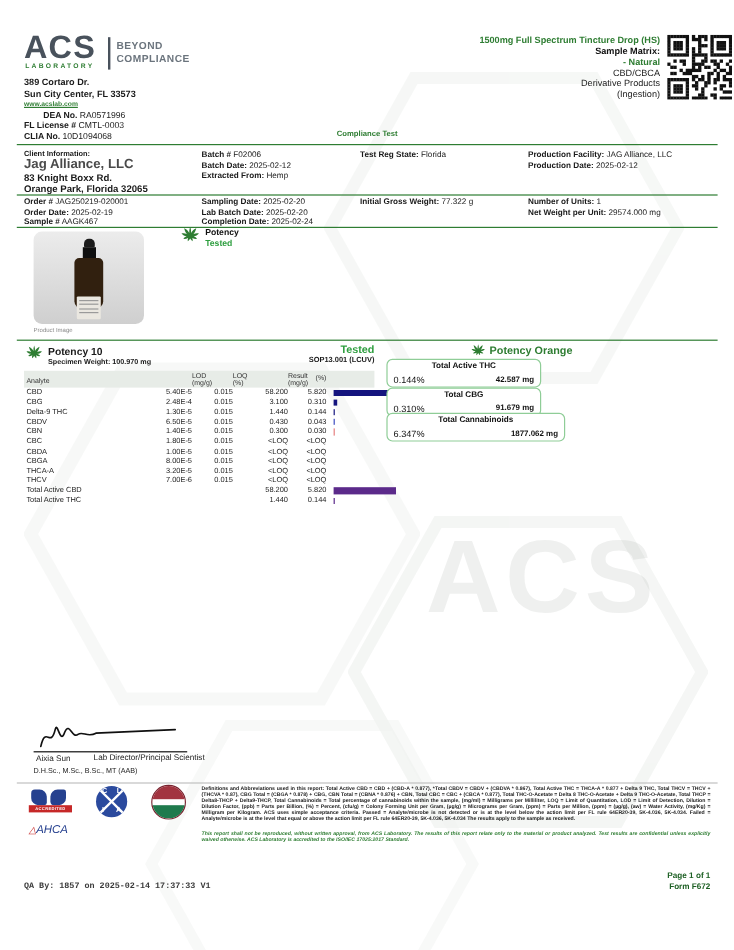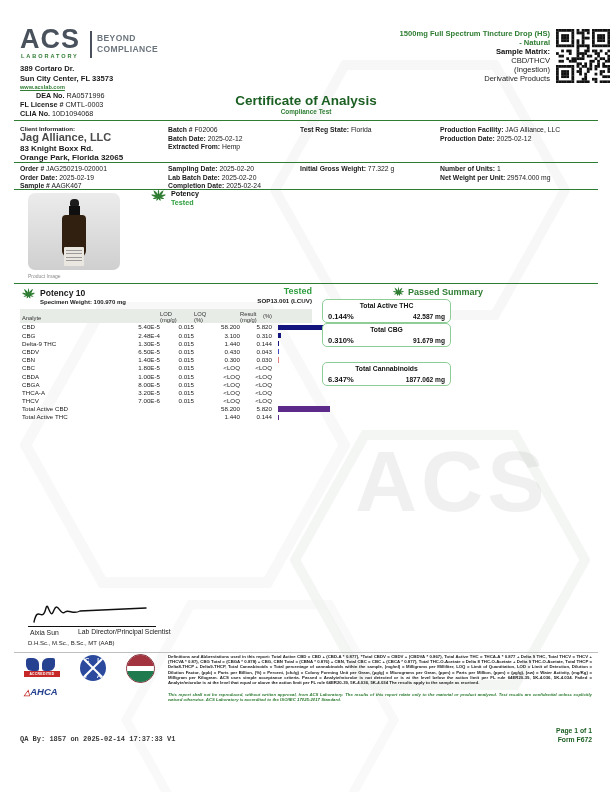--- a/index.html
+++ b/index.html
@@ -94,27 +94,27 @@
   .pc.result{left:176px;width:44px;text-align:right;}
   .pc.pct{left:222px;width:30px;text-align:right;}
   .pc.barwrap{left:258px;width:52px;height:8px;}
   .bar{position:absolute;left:0;top:1.2px;height:5.2px;display:inline-block;}
 
   
   [data-name="summary-leaf-icon"]{left:392px;top:286px;}
   [data-name="summary-title"]{left:408px;top:287px;font-size:9px;font-weight:bold;color:#2e7d32;}
   .sbox{position:absolute;height:22px;background:#fff;border:1px solid #8fcd97;border-radius:5px;}
   .sbox .sl{position:absolute;left:0;top:1.5px;width:100%;text-align:center;font-size:6.8px;font-weight:bold;color:#111;}
-  .sbox .sp{position:absolute;left:5px;bottom:1.5px;font-size:7.6px;font-weight:bold;color:#111;}
+  .sbox .sp{position:absolute;left:5px;bottom:1.5px;font-size:7.6px;font-weight:normal;color:#111;}
   .sbox .sm{position:absolute;right:5px;bottom:2.5px;font-size:6.6px;font-weight:bold;color:#111;}
   [data-name="summary-box-thc"]{left:322px;top:299px;width:127px;}
   [data-name="summary-box-cbd"]{left:453px;top:299px;width:128px;}
   [data-name="summary-box-cbg"]{left:322px;top:323px;width:127px;}
   [data-name="summary-box-cbn"]{left:453px;top:323px;width:128px;}
-  [data-name="summary-box-cannabinoids"]{left:322px;top:362px;width:127px;}
+  [data-name="summary-box-cannabinoids"]{left:322px;top:344px;width:127px;padding-left:20px;}
 
   
   [data-name="signature-image"]{left:28px;top:598px;}
   [data-name="signature-line"]{left:28px;top:626px;width:128px;border-top:1.2px solid #111;}
   [data-name="signer-name"]{left:30px;top:629px;font-size:6.8px;color:#222;}
   [data-name="signer-role"]{left:78px;top:628px;font-size:6.8px;color:#222;}
   [data-name="signer-credentials"]{left:28px;top:640px;font-size:6px;color:#222;}
   [data-name="divider-footer"]{left:14px;top:652px;width:584px;border-top:1px solid #c0c0c0;}
 
   [data-name="a2la-accredited-logo"]{left:24px;top:658px;width:36px;height:22px;}
@@ -123,21 +123,21 @@
   .a2la-ribbon{position:absolute;left:0;top:13px;width:36px;height:6px;background:#c62828;color:#fff;
       font-size:3.4px;font-weight:bold;text-align:center;line-height:6px;letter-spacing:.3px;}
   [data-name="clia-logo"]{left:80px;top:655px;width:26px;height:26px;border-radius:50%;background:#2b4a9e;overflow:hidden;}
   .clia-x1{position:absolute;left:12px;top:-3px;width:2px;height:32px;background:#fff;transform:rotate(45deg);}
   .clia-x2{position:absolute;left:12px;top:-3px;width:2px;height:32px;background:#fff;transform:rotate(-45deg);}
   .clia-l{position:absolute;color:#fff;font-size:6px;font-weight:bold;}
   [data-name="hemp-authority-logo"]{left:126px;top:654px;width:27px;height:27px;border-radius:50%;overflow:hidden;border:1px solid #7a2430;}
   .hemp-top{position:absolute;left:0;top:0;width:100%;height:50%;background:#a23440;}
   .hemp-bot{position:absolute;left:0;top:50%;width:100%;height:50%;background:#1f7a4d;}
   .hemp-band{position:absolute;left:0;top:11px;width:100%;height:5px;background:#fff;}
-  [data-name="ahca-logo"]{left:24px;top:686px;font-size:9.5px;font-weight:bold;font-style:italic;color:#26418f;}
+  [data-name="ahca-logo"]{left:24px;top:686px;font-size:9.5px;font-weight:normal;font-style:italic;color:#26418f;}
   .ahca-mark{color:#c62828;font-size:8px;}
 
   [data-name="definitions-text"]{left:168px;top:654px;width:848px;transform:scale(.5);transform-origin:0 0;
       font-size:8.6px;line-height:10.2px;font-weight:bold;color:#1a1a1a;text-align:justify;}
   [data-name="disclaimer-text"]{left:168px;top:692px;width:848px;transform:scale(.5);transform-origin:0 0;
       font-size:8.6px;line-height:10.2px;font-weight:bold;font-style:italic;color:#2e7d32;text-align:justify;}
 
   [data-name="qa-line"]{left:20px;top:735px;font-family:"Liberation Mono",monospace;font-size:7px;font-weight:bold;color:#3a3a3a;}
   [data-name="page-number"]{left:450px;top:727px;width:142px;text-align:right;font-size:6.8px;font-weight:bold;color:#1c5f23;}
   [data-name="form-number"]{left:450px;top:736px;width:142px;text-align:right;font-size:6.8px;font-weight:bold;color:#1c5f23;}
@@ -177,25 +177,25 @@
     <span class="lbl" data-name="fl-license-label">FL License #</span>
     <span class="val" data-name="fl-license-value">CMTL-0003</span>
   </div>
   <div class="abs kv" data-name="clia-row">
     <span class="lbl" data-name="clia-label">CLIA No.</span>
     <span class="val" data-name="clia-value">10D1094068</span>
   </div>
 
   <div class="abs" data-name="product-title-block">
     <div data-name="product-title-line1">1500mg Full Spectrum Tincture Drop (HS)</div>
+    <div data-name="sample-matrix-label">Sample Matrix:</div>
     <div data-name="product-title-line2">- Natural</div>
-    <div data-name="sample-matrix-label">Sample Matrix:</div>
-    <div class="matrix-line" data-name="sample-matrix-line1">CBD/THCV</div>
+    <div class="matrix-line" data-name="sample-matrix-line1">CBD/CBCA</div>
+    <div class="matrix-line" data-name="sample-matrix-line2">Derivative Products</div>
     <div class="matrix-line" data-name="sample-matrix-line3">(Ingestion)</div>
-    <div class="matrix-line" data-name="sample-matrix-line2">Derivative Products</div>
   </div>
   <div class="abs" data-name="qr-code"><svg width="54" height="54">
         <rect x="20.571428571428573" y="0" width="2.771428571428572" height="2.771428571428572" fill="#111"></rect>
         <rect x="25.714285714285715" y="0" width="2.771428571428572" height="2.771428571428572" fill="#111"></rect>
         <rect x="28.28571428571429" y="0" width="2.771428571428572" height="2.771428571428572" fill="#111"></rect>
         <rect x="30.85714285714286" y="0" width="2.771428571428572" height="2.771428571428572" fill="#111"></rect>
         <rect x="20.571428571428573" y="2.5714285714285716" width="2.771428571428572" height="2.771428571428572" fill="#111"></rect>
         <rect x="23.142857142857146" y="2.5714285714285716" width="2.771428571428572" height="2.771428571428572" fill="#111"></rect>
         <rect x="25.714285714285715" y="2.5714285714285716" width="2.771428571428572" height="2.771428571428572" fill="#111"></rect>
         <rect x="30.85714285714286" y="2.5714285714285716" width="2.771428571428572" height="2.771428571428572" fill="#111"></rect>
@@ -403,21 +403,20 @@
         <rect x="15.42857142857143" y="48.85714285714286" width="2.771428571428572" height="2.771428571428572" fill="#111"></rect>
         <rect x="0" y="51.42857142857143" width="2.771428571428572" height="2.771428571428572" fill="#111"></rect>
         <rect x="2.5714285714285716" y="51.42857142857143" width="2.771428571428572" height="2.771428571428572" fill="#111"></rect>
         <rect x="5.142857142857143" y="51.42857142857143" width="2.771428571428572" height="2.771428571428572" fill="#111"></rect>
         <rect x="7.714285714285715" y="51.42857142857143" width="2.771428571428572" height="2.771428571428572" fill="#111"></rect>
         <rect x="10.285714285714286" y="51.42857142857143" width="2.771428571428572" height="2.771428571428572" fill="#111"></rect>
         <rect x="12.857142857142858" y="51.42857142857143" width="2.771428571428572" height="2.771428571428572" fill="#111"></rect>
         <rect x="15.42857142857143" y="51.42857142857143" width="2.771428571428572" height="2.771428571428572" fill="#111"></rect>
       </svg></div>
 
-  <div class="abs" data-name="coa-title">Certificate of Analysis</div>
   <div class="abs" data-name="coa-subtitle">Compliance Test</div>
 
   <div class="abs gline" data-name="divider-header"></div>
   <div class="abs gline" data-name="divider-client-1"></div>
   <div class="abs gline" data-name="divider-client-2"></div>
   <div class="abs gline" data-name="divider-potency"></div>
 
   <div class="abs" data-name="client-section-label">Client Information:</div>
   <div class="abs" data-name="client-name">Jag Alliance, LLC</div>
   <div class="abs" data-name="client-address-1">83 Knight Boxx Rd.</div>
@@ -593,21 +592,21 @@
           <span class="pc barwrap" data-name="potency-bar">
             <span class="bar" data-name="potency-bar-fill" style="width: 1.4px; background: rgb(91, 42, 138);"></span>
           </span>
         </div>
       </div>
   </div>
 
   <svg class="abs" data-name="summary-leaf-icon" width="13" height="13" viewBox="0 0 24 24">
       <path fill="#2e7d32" d="M12 1.5c.9 2.5 1.3 4.9 1 7.2 1.5-2.7 3.5-4.5 6.2-5.6-1 2.7-1.5 5-3.3 6.9 2.3-1 4.5-1.2 6.4-.6-1.7 1.9-3.7 3-6.2 3.2 1.8.6 3.1 1.6 4 3-2 .3-3.9-.1-5.6-1.1.5 1.3.6 2.6.3 3.9-1.2-.7-2.1-1.8-2.8-3.2-.7 1.4-1.6 2.5-2.8 3.2-.3-1.3-.2-2.6.3-3.9-1.7 1-3.6 1.4-5.6 1.1.9-1.4 2.2-2.4 4-3-2.5-.2-4.5-1.3-6.2-3.2 1.9-.6 4.1-.4 6.4.6C6.3 8.1 5.8 5.8 4.8 3.1 7.5 4.2 9.5 6 11 8.7c-.3-2.3.1-4.7 1-7.2z"></path>
     </svg>
-  <div class="abs" data-name="summary-title">Passed Summary</div>
+  <div class="abs" data-name="summary-title">Potency Orange</div>
 
   <div class="abs sbox" data-name="summary-box-thc">
     <div class="sl" data-name="summary-box-label">Total Active THC</div>
     <div class="sp" data-name="summary-box-percent">0.144%</div>
     <div class="sm" data-name="summary-box-mg">42.587 mg</div>
   </div>
   <div class="abs sbox" data-name="summary-box-cbg">
     <div class="sl" data-name="summary-box-label">Total CBG</div>
     <div class="sp" data-name="summary-box-percent">0.310%</div>
     <div class="sm" data-name="summary-box-mg">91.679 mg</div>

